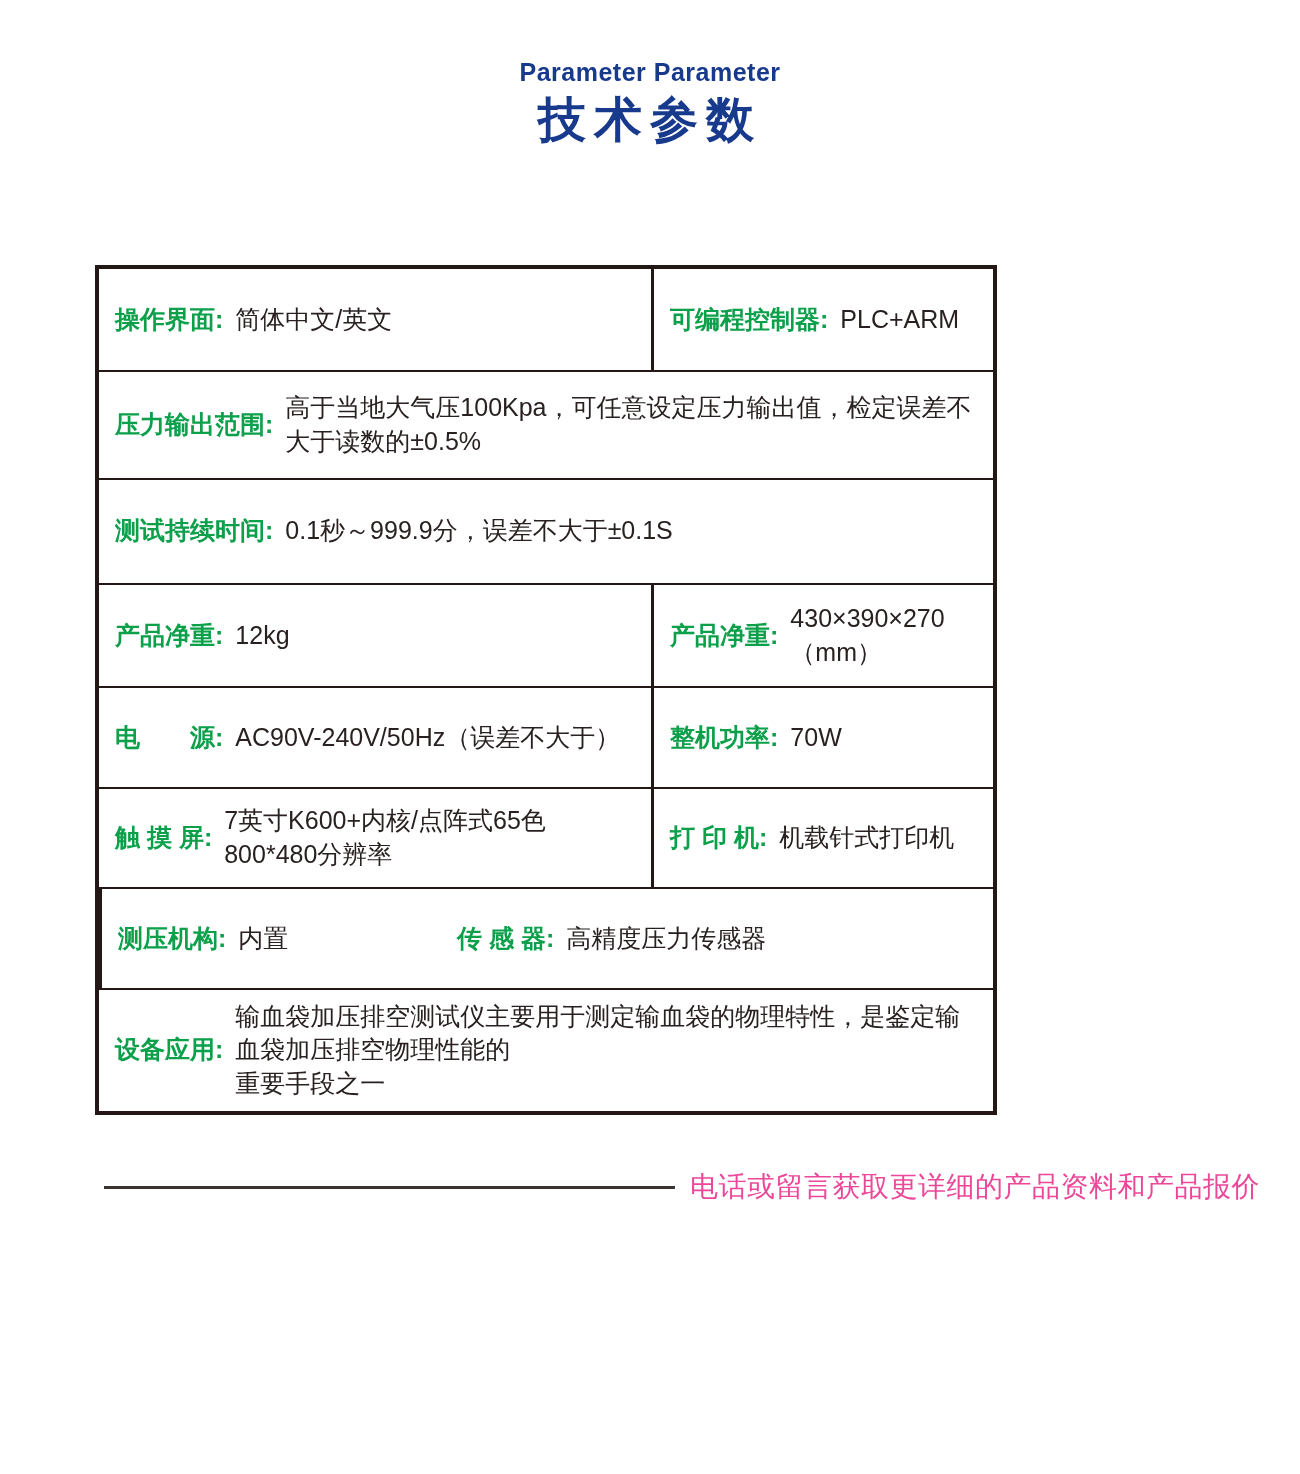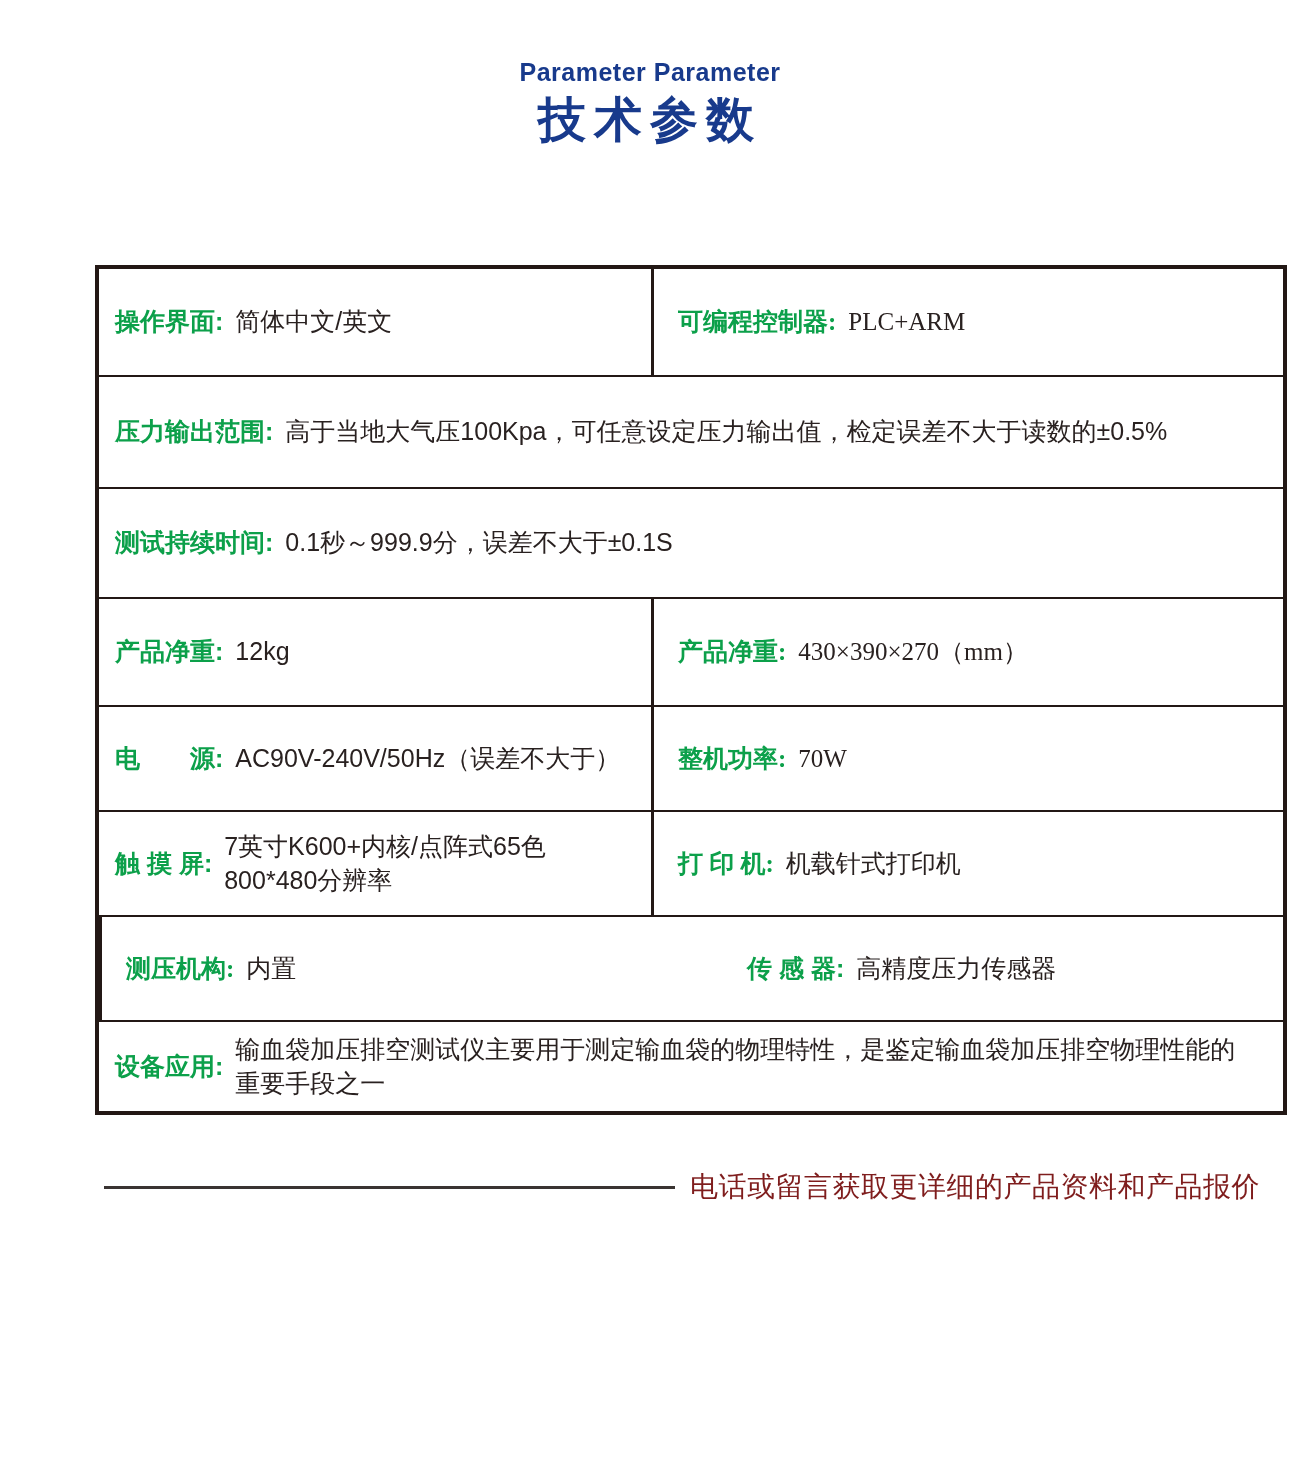--- a/index.html
+++ b/index.html
@@ -23,52 +23,52 @@
     letter-spacing:0.5px;
   }
   .title{
     position:absolute;top:88px;left:0;width:1300px;
     text-align:center;font-size:48px;font-weight:bold;color:var(--blue);
     letter-spacing:8px;
   }
 
   
   .spec-table{
-    position:absolute;left:95px;top:265px;width:1192px;height:850px;
+    position:absolute;left:95px;top:265px;width:902px;height:850px;
     border:4px solid var(--border);
     display:flex;flex-direction:column;background:#ffffff;
   }
   .row{display:flex;flex-direction:row;width:100%;}
   .row + .row{border-top:2px solid var(--border);}
   .r1{height:106px}.r2{height:112px}.r3{height:110px}.r4{height:108px}
   .r5{height:105px}.r6{height:105px}.r7{height:105px}.r8{flex:1}
   .cell{
     display:flex;align-items:center;
     padding:10px 14px 10px 16px;
     font-size:25px;line-height:1.35;
   }
   .cell.left{width:552px;flex-shrink:0;}
-  .cell.right{flex:1;border-left:3px solid var(--border);padding-left:24px;font-family:Liberation Serif, serif;}
+  .cell.right{flex:1;border-left:3px solid var(--border);padding-left:16px;}
   .cell.full{width:100%;}
   .label{
     color:var(--green);font-weight:bold;white-space:pre;
     flex-shrink:0;margin-right:12px;
   }
   .value{
     color:var(--ink);font-weight:normal;white-space:pre-line;
   }
 
   
   .footer-line{
     position:absolute;left:104px;top:1186px;width:571px;height:3px;
     background:#3a3432;
   }
   .footer-text{
     position:absolute;left:690px;top:1168px;
-    font-size:28px;color:#7f1d1d;font-weight:normal;
+    font-size:28px;color:#ec4899;font-weight:normal;
     letter-spacing:0.5px;
   }
 </style>
 </head>
 <body>
 
 <div class="page">
 
   <div class="subtitle">Parameter Parameter</div>
   <div class="title">技术参数</div>

